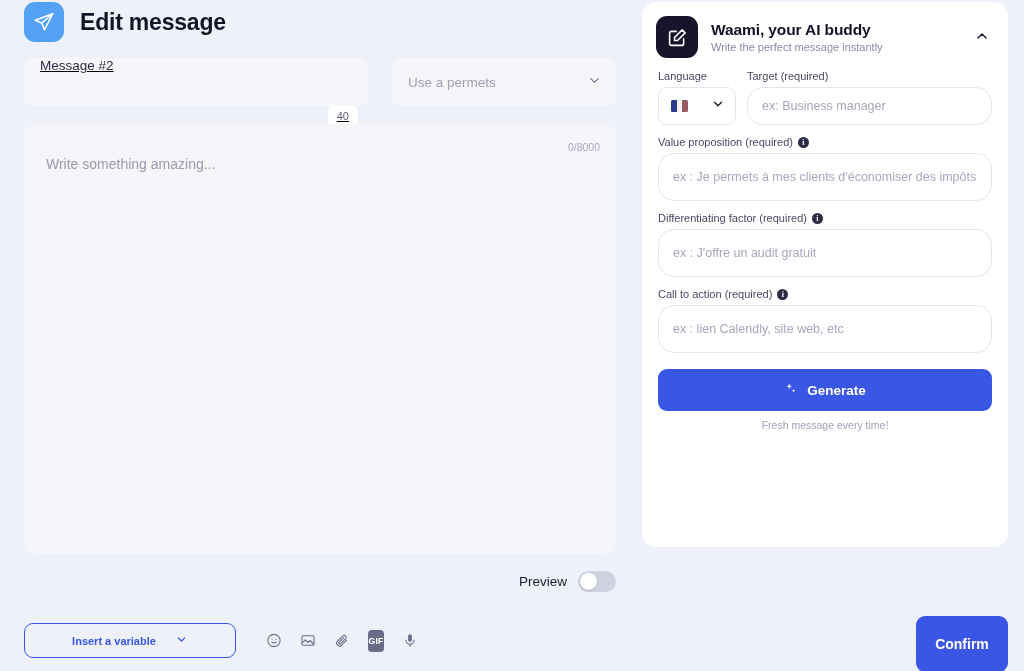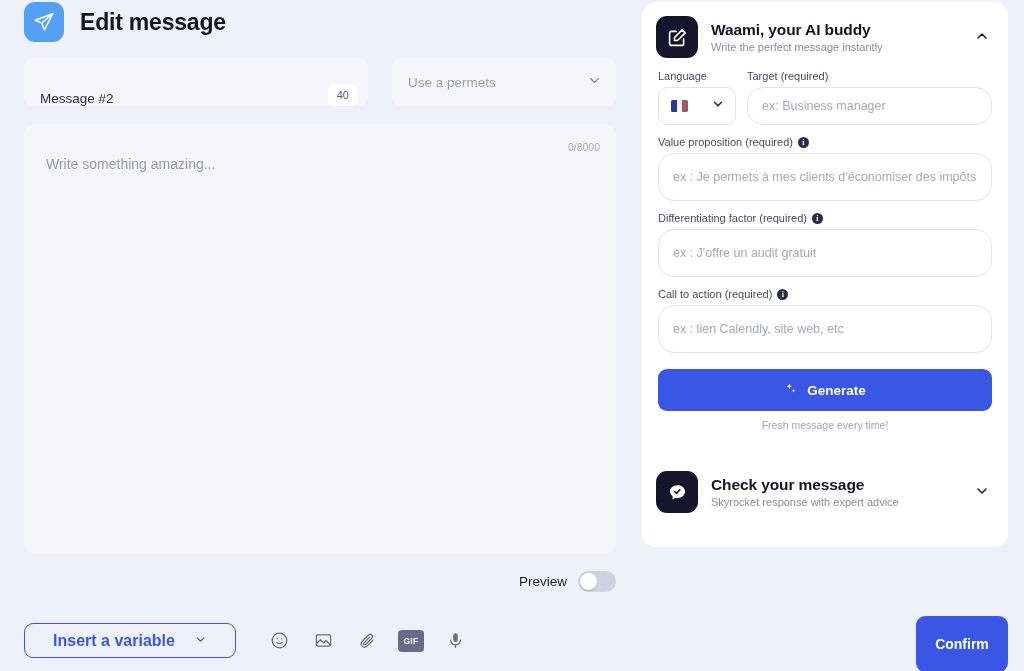--- a/index.html
+++ b/index.html
@@ -17,21 +17,21 @@
   .header { position: absolute; left: 24px; top: 2px; display: flex; align-items: center; gap: 16px; justify-content: space-between; }
   .app-icon {
     width: 40px; height: 40px; border-radius: 11px;
     background: #53a0f5; display: flex; align-items: center; justify-content: center;
   }
   .page-title { font-size: 23px; font-weight: bold; color: #141327; letter-spacing: -0.2px; }
 
   .row-fields { position: absolute; left: 24px; top: 58px; width: 592px; display: flex; gap: 24px; }
   .field-name {
     flex: 0 0 344px; height: 48px; background: #f6f6fa; border-radius: 9px;
-    display: flex; align-items: flex-end; padding: 0 10px 0 16px; justify-content: space-between;
+    display: flex; align-items: flex-start; padding: 0 10px 0 16px; justify-content: space-between; text-decoration: underline;
   }
   .field-name .val { font-size: 13.5px; color: #2e2d44; }
   .count-badge {
     background: #ffffff; border-radius: 7px; font-size: 11px; color: #5b5a70;
     padding: 5px 9px; min-width: 28px; text-align: center; margin-top: 47px;
   }
   .field-template {
     flex: 0 0 224px; height: 48px; background: #f6f6fa; border-radius: 9px;
     display: flex; align-items: center; padding: 0 14px 0 16px; justify-content: space-between;
   }
@@ -53,24 +53,24 @@
   }
   .toggle .knob {
     position: absolute; left: 2px; top: 2px; width: 17px; height: 17px;
     border-radius: 50%; background: #fff; box-shadow: 0 1px 2px rgba(0,0,0,.18);
   }
 
   .bottombar { position: absolute; left: 0; top: 610px; width: 640px; height: 61px; display: flex; align-items: center; }
   .insert-var {
     margin-left: 24px; width: 212px; height: 35px; border: 1.6px solid #3a56e4; border-radius: 9px;
     background: transparent; display: flex; align-items: center; justify-content: center; gap: 19px;
-    color: #3a56e4; font-size: 16px; font-weight: bold;
+    color: #3a56e4; font-size: 11px; font-weight: bold;
   }
   .tool-icons { display: flex; align-items: center; gap: 18px; margin-left: 30px; }
-  .tool-icons > span { display: flex; align-items: center; justify-content: center; width: 26px; height: 22px; }
+  .tool-icons > span { display: flex; align-items: center; justify-content: center; width: 16px; height: 22px; }
   .gif-chip {
     background: #6b6a88; color: #fff; font-size: 8.5px; font-weight: bold;
     border-radius: 4px; padding: 3px 4px; letter-spacing: .3px;
   }
 
   .confirm-btn {
     position: absolute; right: 16px; top: 616px; width: 92px; height: 56px;
     background: #3a56e4; border-radius: 9px; color: #fff; font-size: 14px; font-weight: bold;
     display: flex; align-items: center; justify-content: center;
   }
@@ -301,34 +301,15 @@
               <path d="M9 2.5l1.3 3.6 3.6 1.3-3.6 1.3L9 12.3 7.7 8.7 4.1 7.4l3.6-1.3z"></path>
               <path d="M16.5 12l.8 2.2 2.2.8-2.2.8-.8 2.2-.8-2.2-2.2-.8 2.2-.8z"></path>
             </svg>
           </span>
           <span>Generate</span>
         </div>
         <div class="gen-note">Fresh message every time!</div>
       </div>
     </div>
 
-    <div class="card card-check">
-      <div class="card-head">
-        <span class="sq">
-          <svg width="21" height="21" viewBox="0 0 24 24" fill="none">
-            <path d="M12 3.6c-4.8 0-8.6 3.2-8.6 7.2 0 2.2 1.2 4.2 3 5.5v3.6l3.3-2a10 10 0 002.3.3c4.8 0 8.6-3.2 8.6-7.4S16.8 3.6 12 3.6z" fill="#ffffff"></path>
-            <path d="M8.7 10.9l2.1 2.1 4-4.2" stroke="#15142b" stroke-width="1.7" stroke-linecap="round" stroke-linejoin="round"></path>
-          </svg>
-        </span>
-        <div class="txt">
-          <h3>Check your message</h3>
-          <p>Skyrocket response with expert advice</p>
-        </div>
-        <span class="chev">
-          <svg width="16" height="16" viewBox="0 0 24 24" fill="none" stroke="#1d1c32" stroke-width="2.2" stroke-linecap="round" stroke-linejoin="round">
-              <path d="M6 9l6 6 6-6"></path>
-            </svg>
-        </span>
-      </div>
-    </div>
 
   </div>
 </div>
 
 </body></html>

